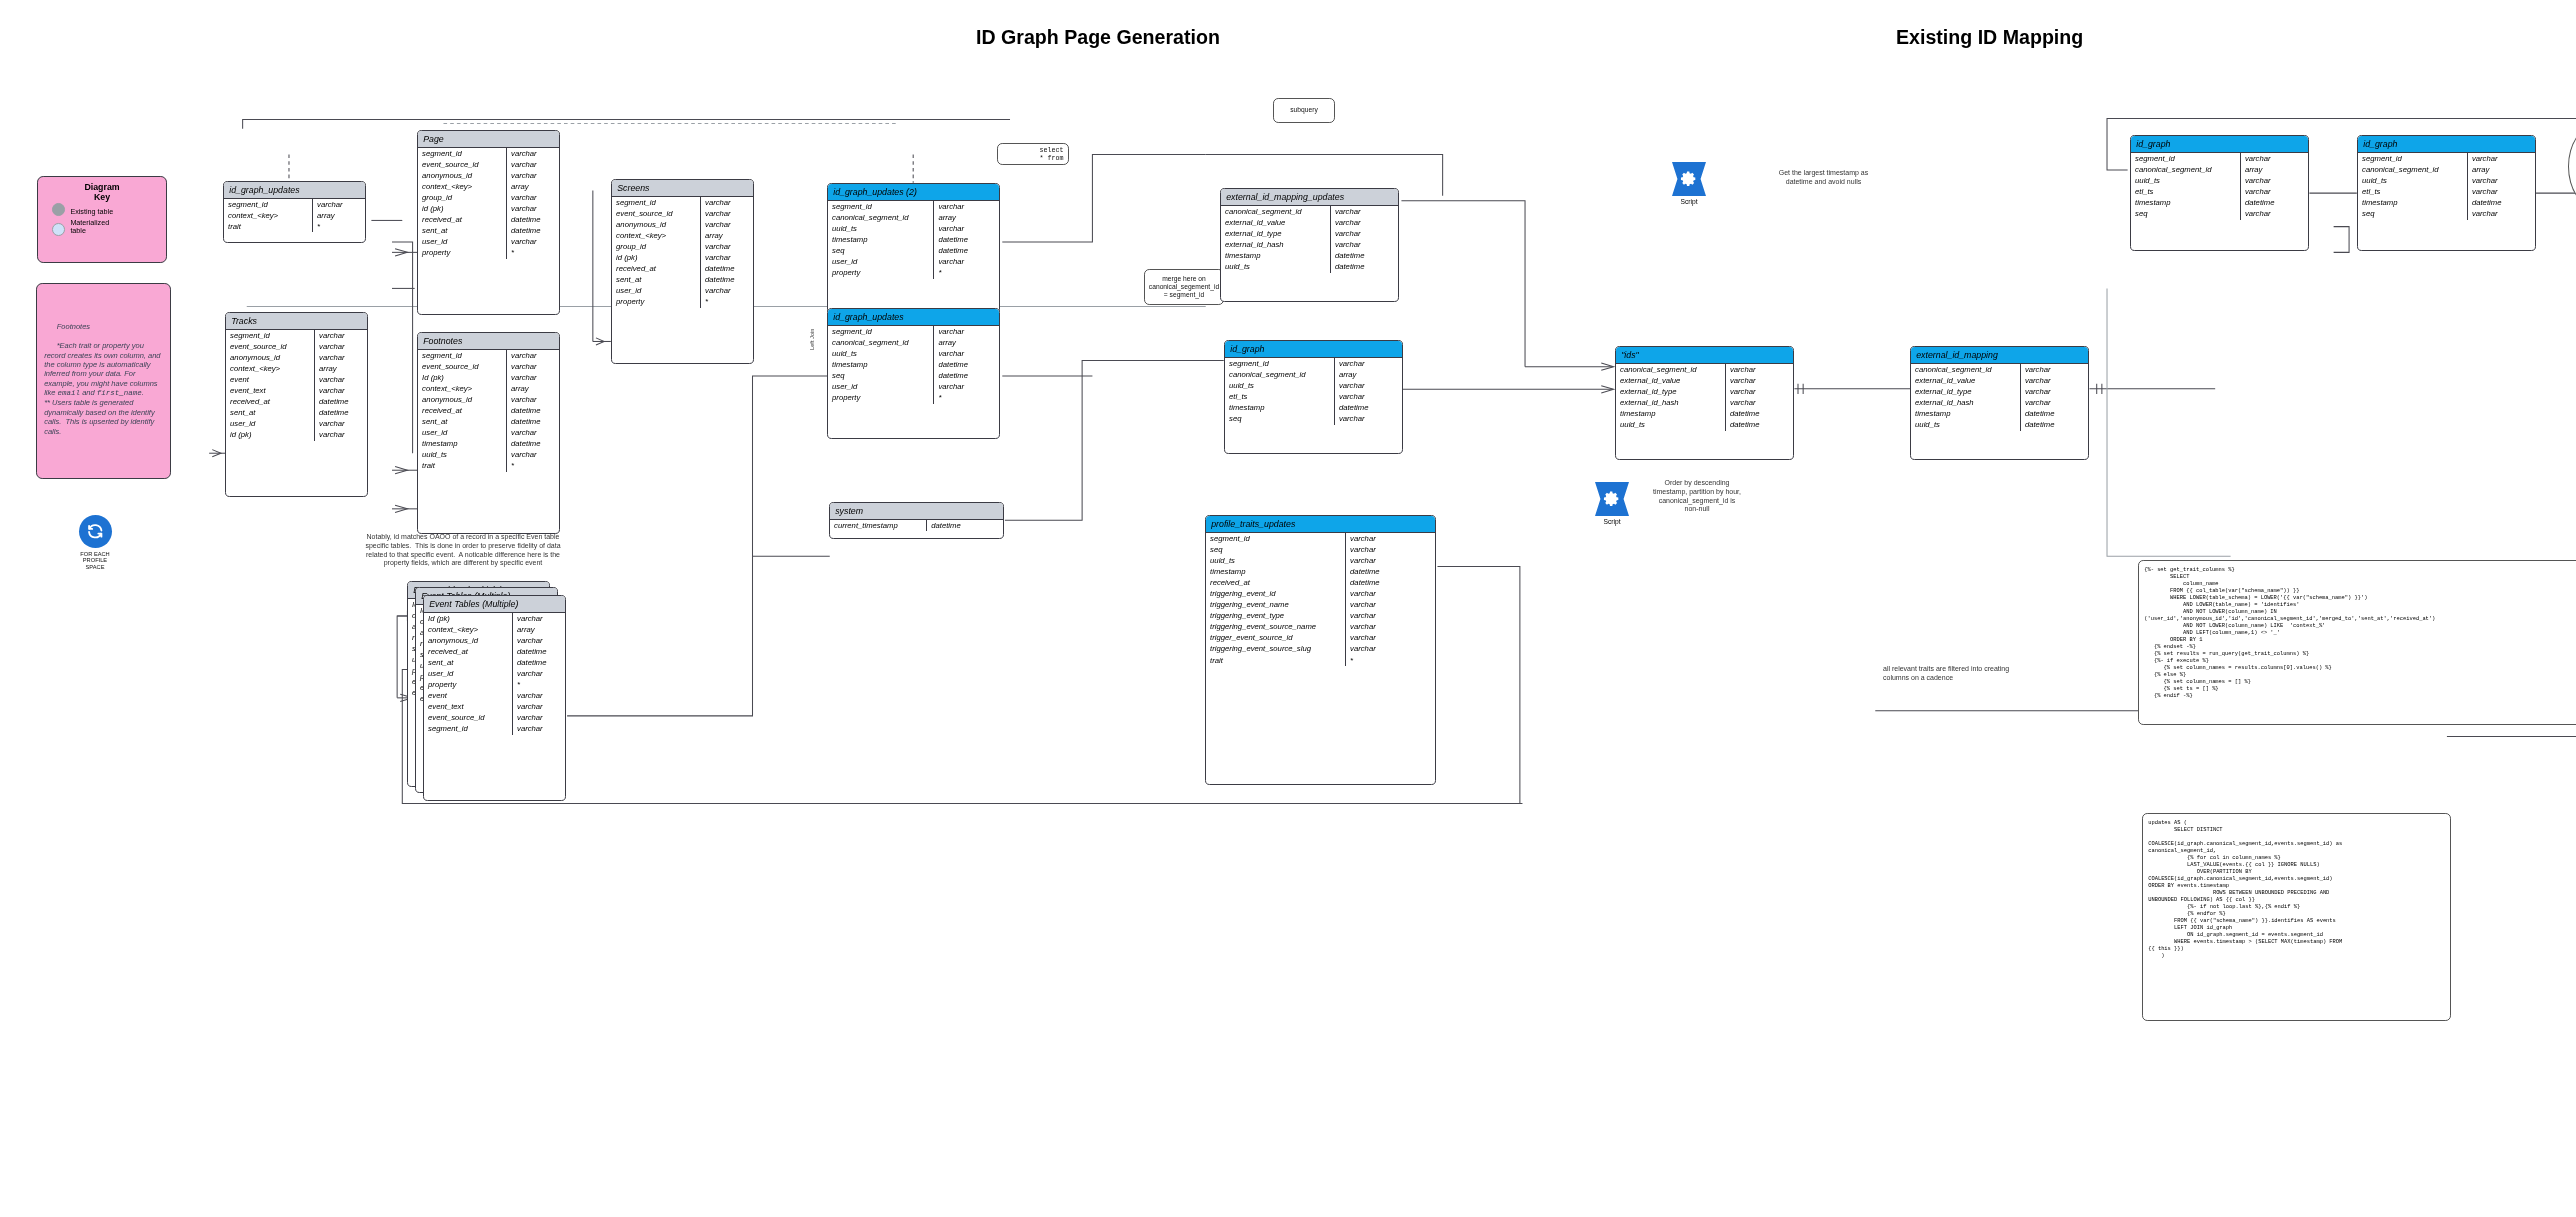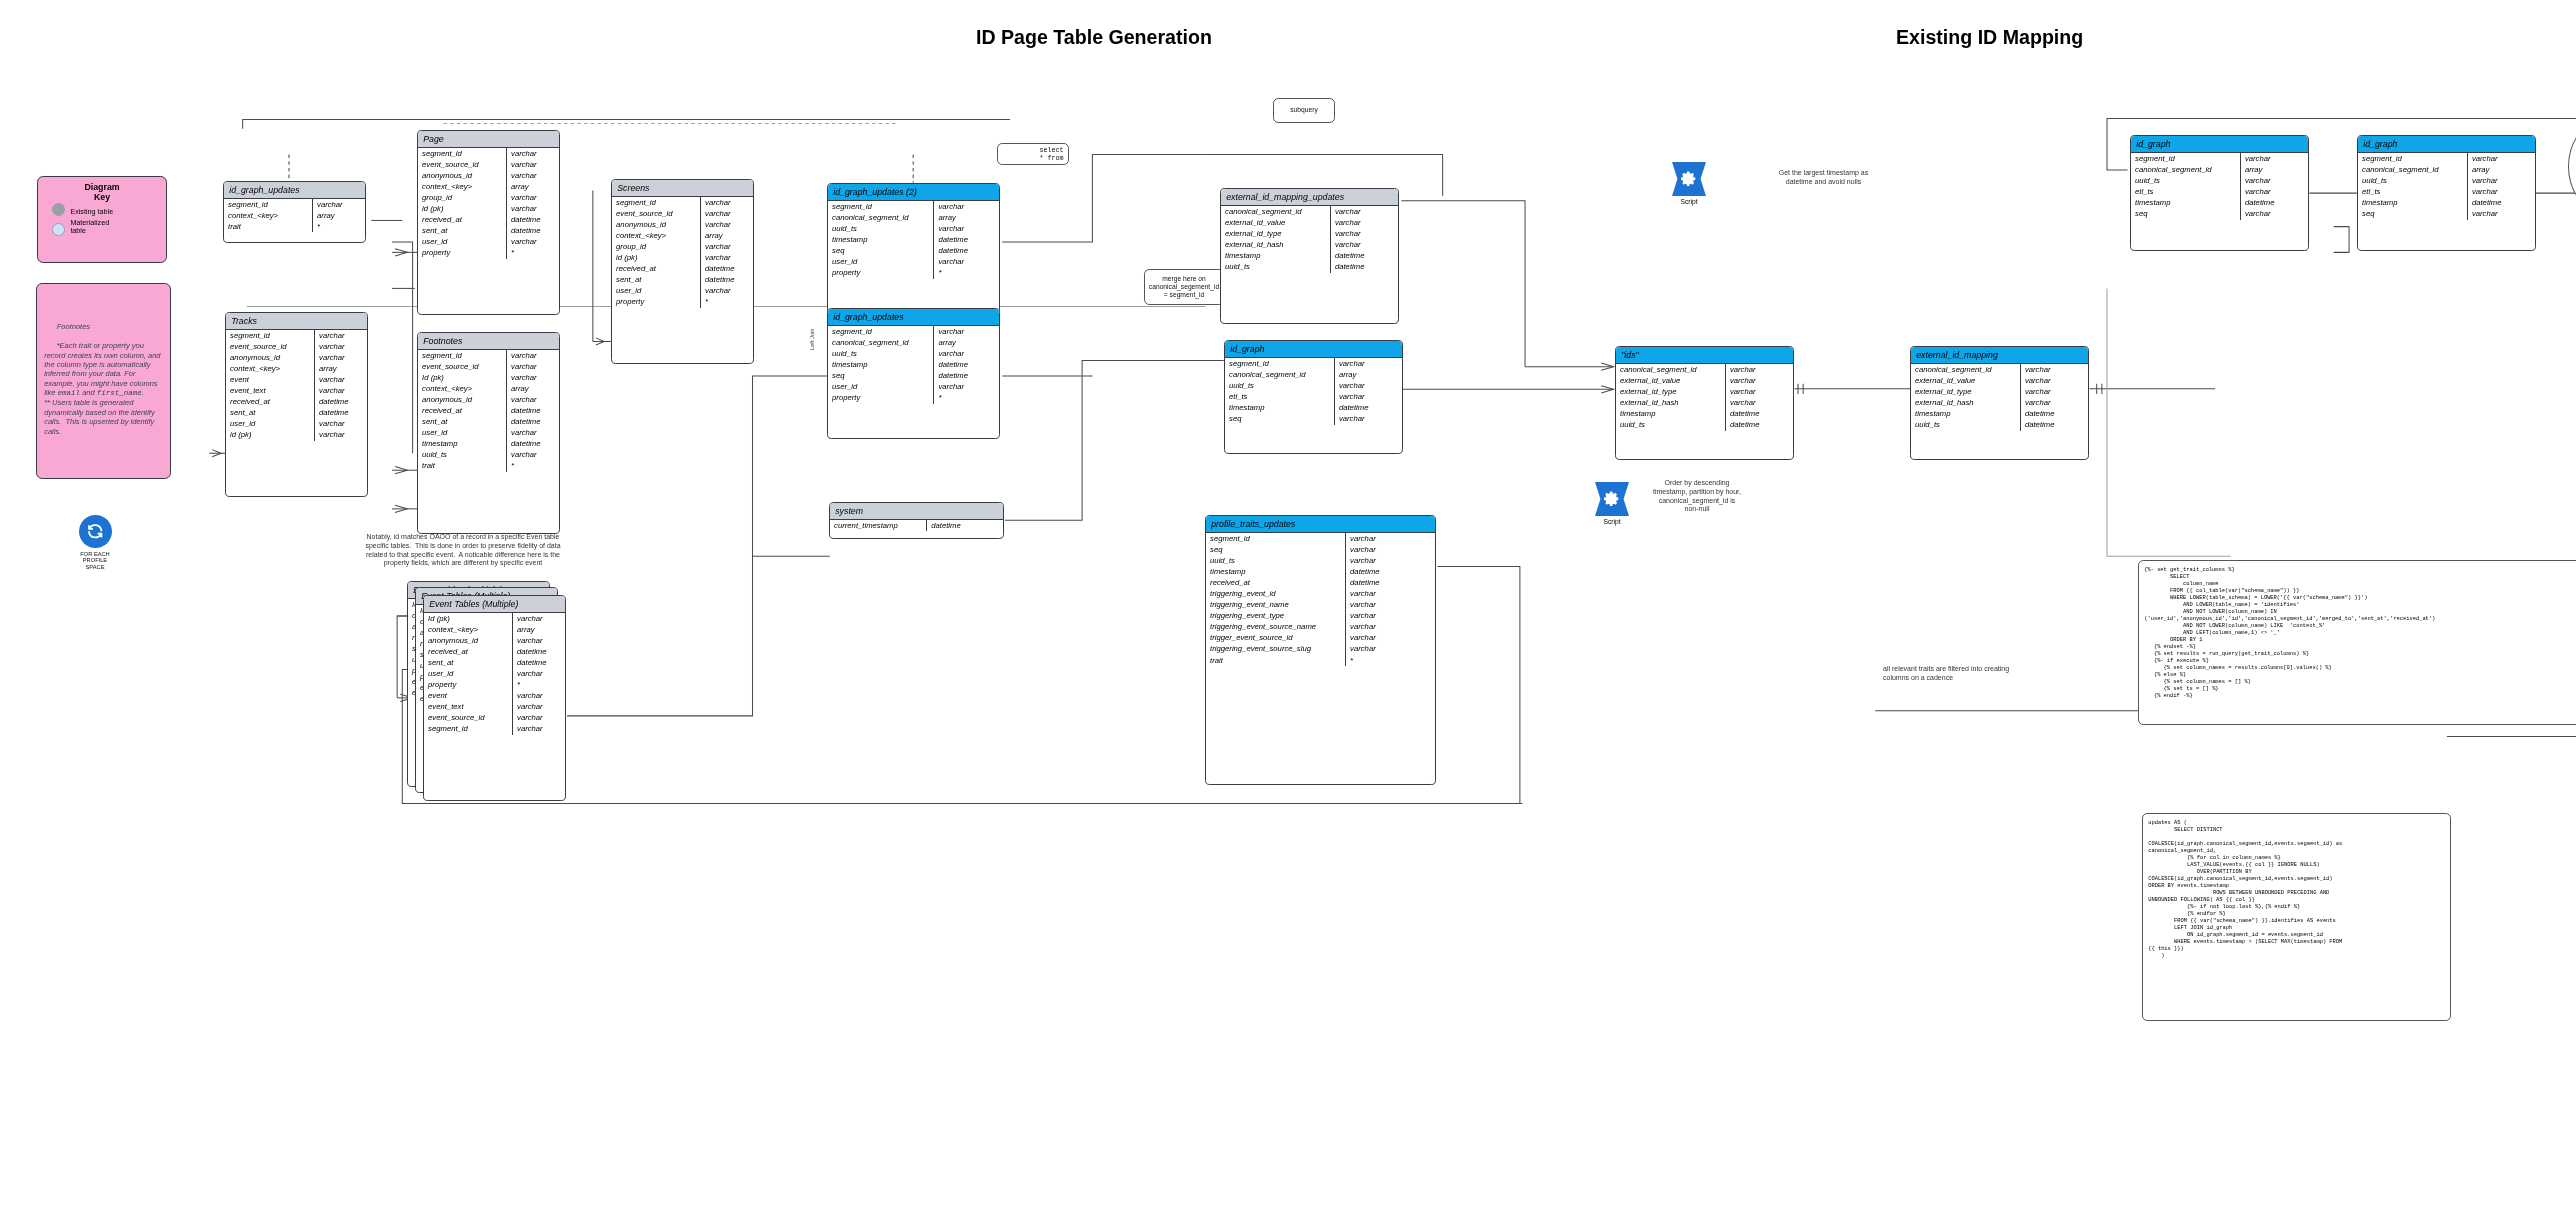--- a/index.html
+++ b/index.html
@@ -147,21 +147,21 @@
       <path d="M5824 1182 L5824 1338"></path>
       <path d="M5998 1060 L6100 1060 L6100 1275"></path>
       <path d="M5998 1449 L6160 1449 L6160 1295"></path>
       <path d="M6055 680 L6235 680"></path>
       <path d="M6355 640 L6355 658"></path>
       <path d="M6348 658 L6355 634 L6362 658"></path>
       <path d="M5998 1060 L6235 1060" stroke="#9aa0a6"></path>
     </g>
   </svg>
 
-  <div class="section-title" style="left:976px;top:26px;">ID Page Table Generation</div>
+  <div class="section-title" style="left:976px;top:26px;">ID Graph Page Generation</div>
   <div class="section-title" style="left:1896px;top:26px;">Existing ID Mapping</div>
 
   <div class="card" style="left:37px;top:176px;width:130px;height:87px;">
     <div class="key-title">Diagram</div>
     <div class="key-title" style="padding-top:0;">Key</div>
     <div class="key-row">
       <div class="key-dot" style="background:#9aa0a6;"></div>
       <div class="key-lbl">Existing table</div>
     </div>
     <div class="key-row">
@@ -672,21 +672,21 @@
           <div class="r">
             <div class="c1" style="white-space: pre-line;">user_id</div>
             <div class="c2">varchar</div>
           </div>
           <div class="r">
             <div class="c1" style="white-space: pre-line;">property</div>
             <div class="c2">*</div>
           </div>
         </div>
       </div>
-      <div class="tbl grey" style="left: 1220px; top: 188px; width: 179px; height: 136px; z-index: 5;">
+      <div class="tbl grey" style="left: 1220px; top: 188px; width: 179px; height: 114px; z-index: 5;">
         <div class="thead">external_id_mapping_updates</div>
         <div class="rows">
           <div class="r">
             <div class="c1" style="white-space: pre-line;">canonical_segment_id</div>
             <div class="c2">varchar</div>
           </div>
           <div class="r">
             <div class="c1" style="white-space: pre-line;">external_id_value</div>
             <div class="c2">varchar</div>
           </div>

